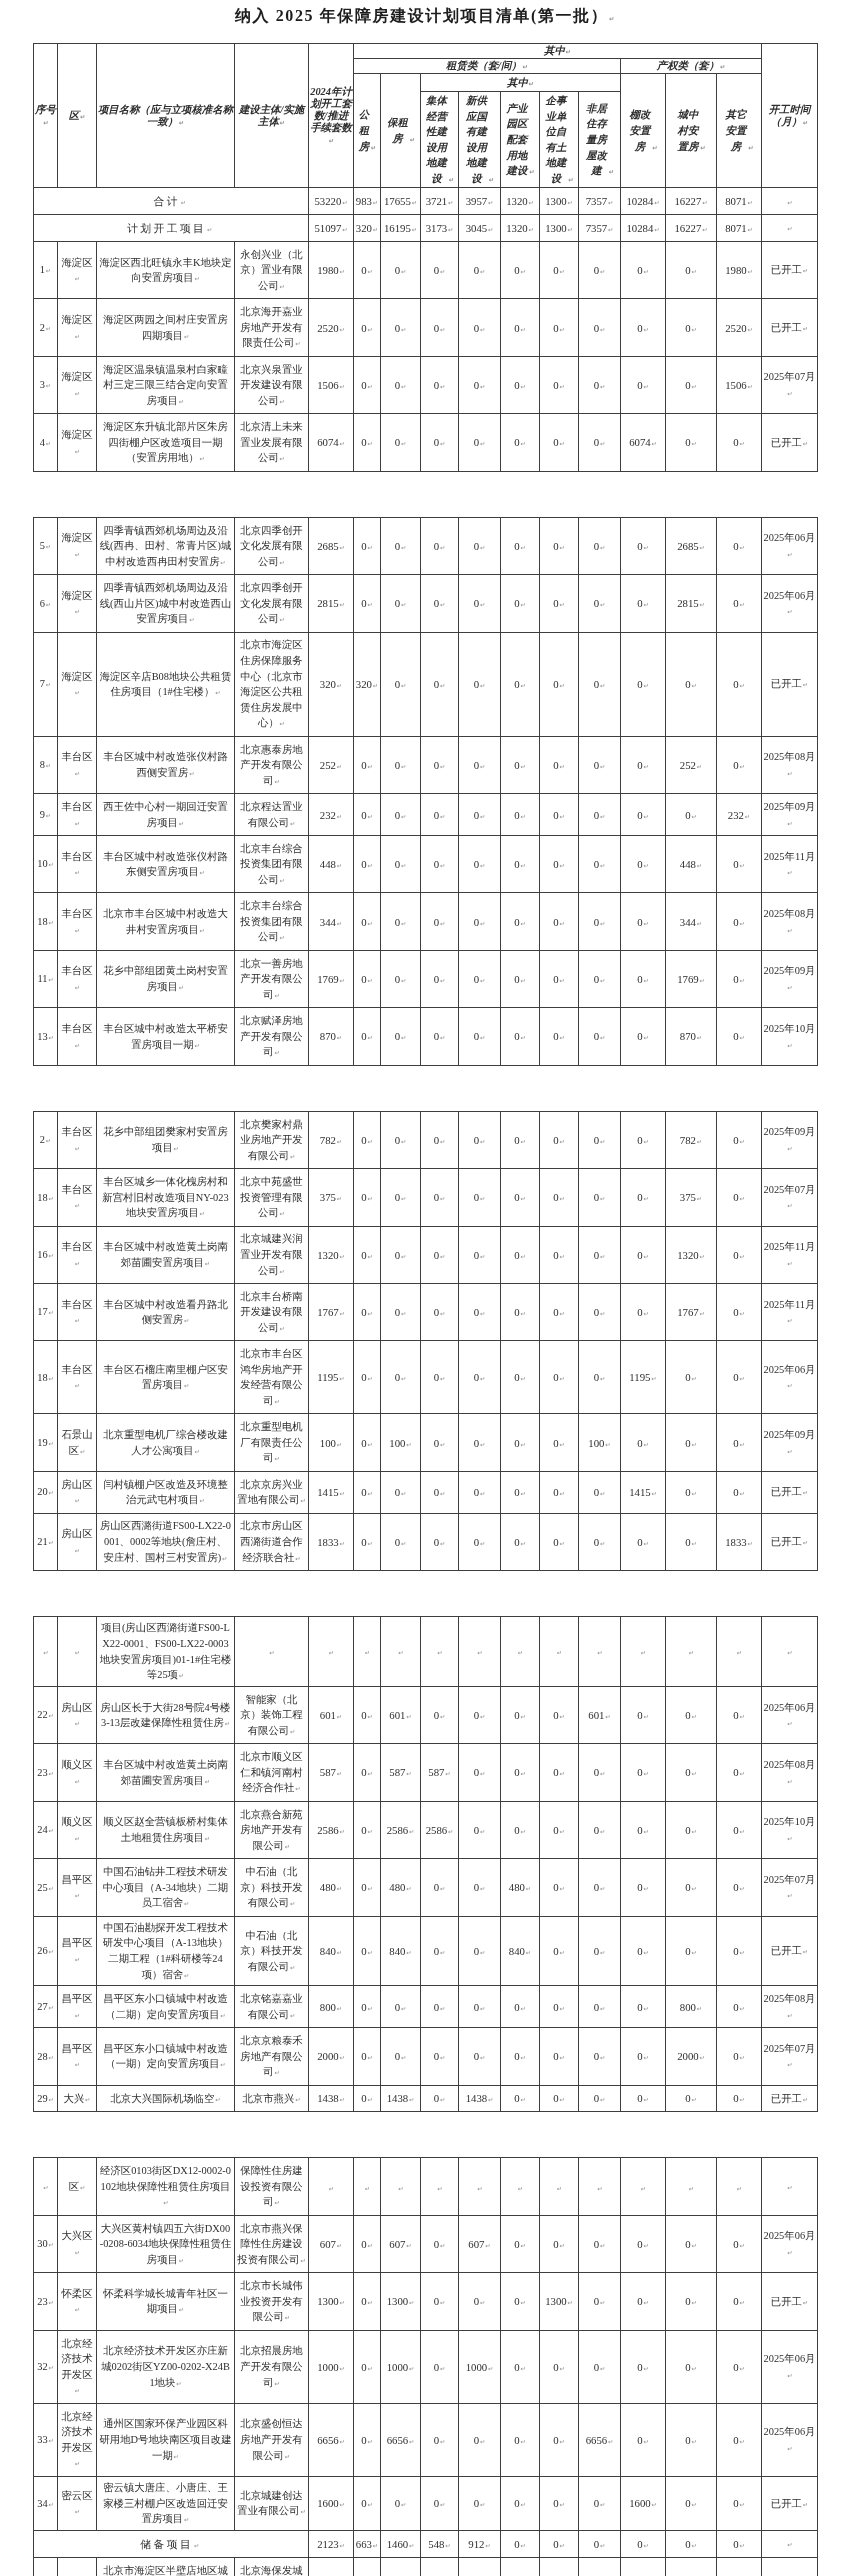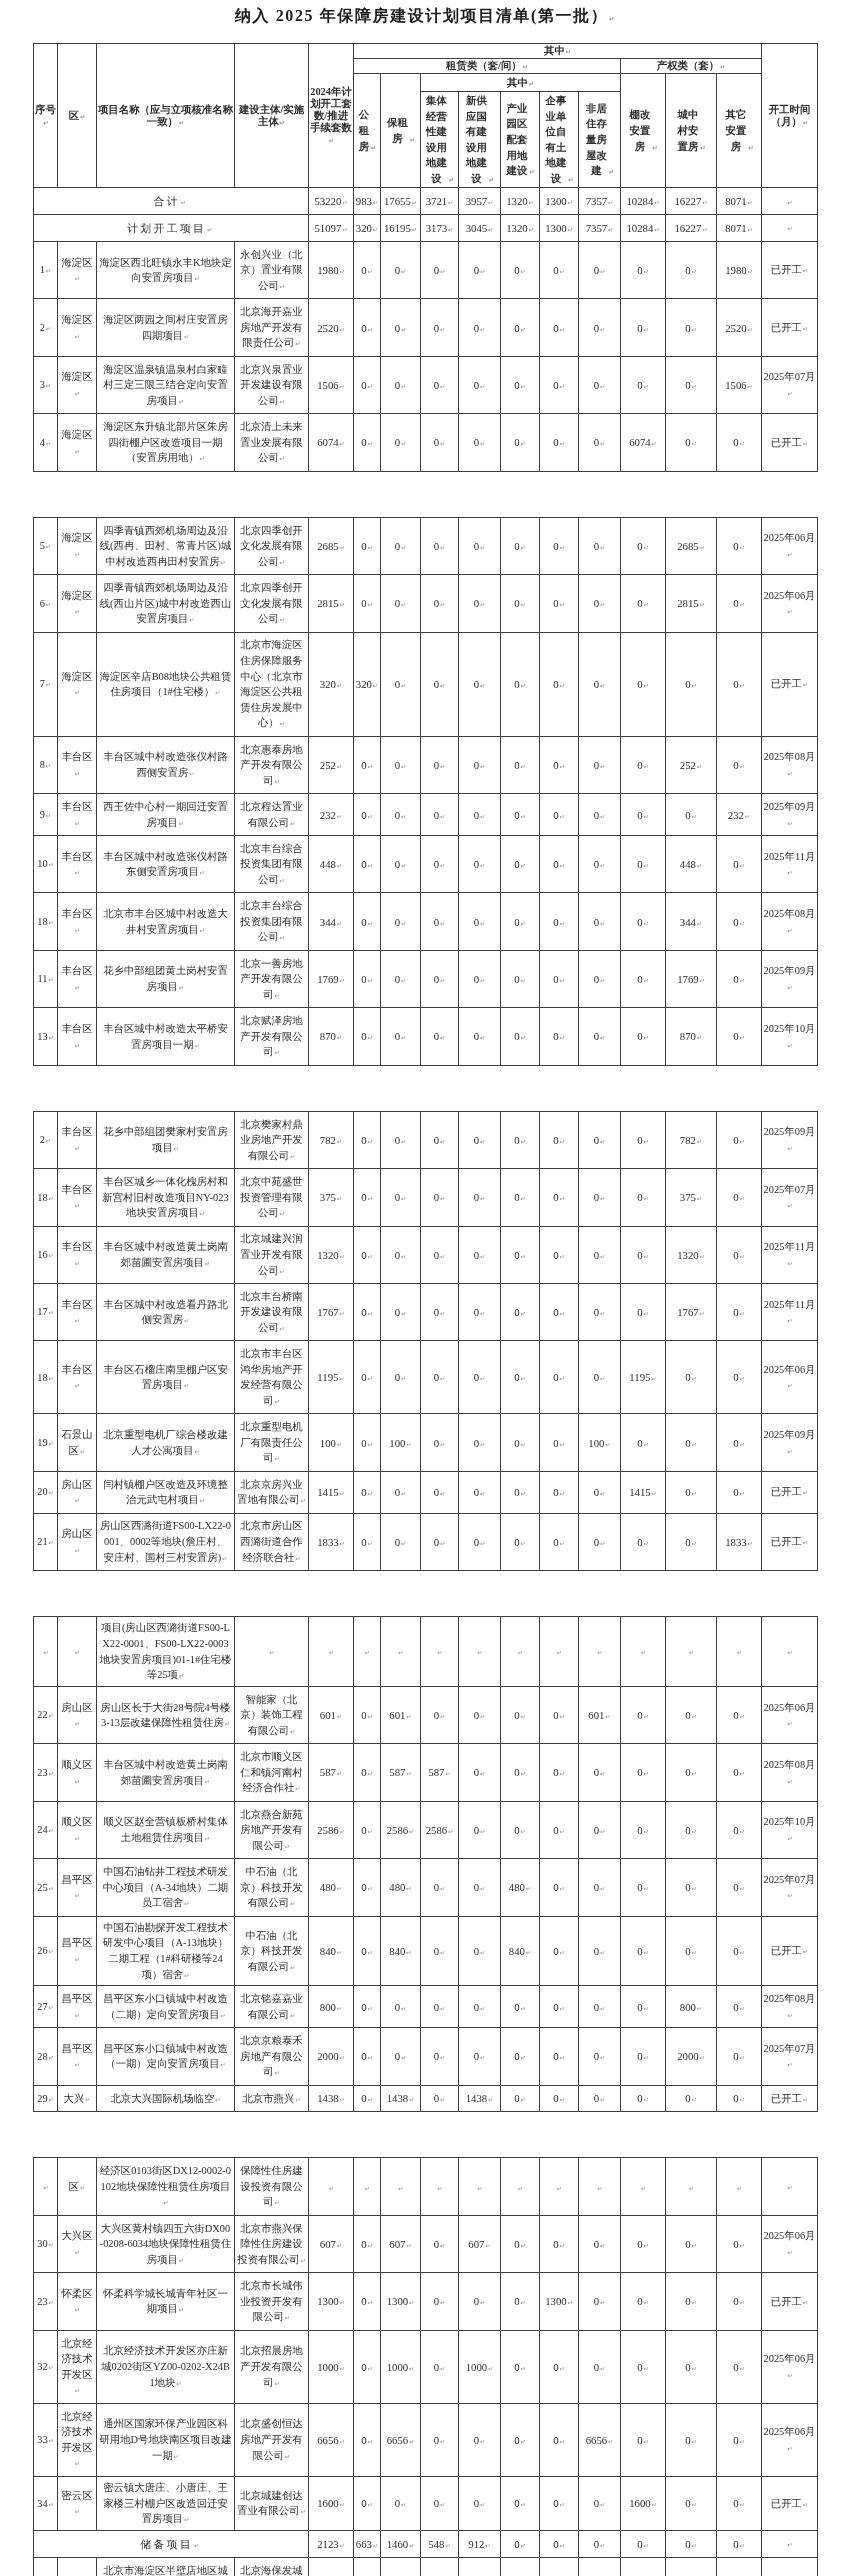--- a/index.html
+++ b/index.html
@@ -13,21 +13,21 @@
   }
   .wrap{padding:0 24px;}
   table{
     border-collapse:collapse;table-layout:fixed;margin:0 auto 45px auto;
     border:1.6px solid #2b2b2b;
   }
   th,td{
     border:0.8px solid #3e3e3e;text-align:center;vertical-align:middle;
     font-size:10.4px;line-height:1.5;padding:2.4px 0.8px;word-break:break-all;
   }
-  thead th{font-weight:bold;padding:0.8px 0;}
+  thead th{font-weight:bold;padding:0.8px 0;font-style:italic;}
   thead tr:nth-child(1) th{line-height:1.15;}
   thead tr:nth-child(2) th{line-height:1.2;}
   tbody td{padding:4.8px 0.8px;}
   td.num{font-size:10.8px;}
   td.pname{padding:3.2px 2.4px;}
   td.sum{letter-spacing:2.4px;font-size:10.8px;}
   .ct{display:inline;}
   .v1{display:inline-block;width:12px;}
   .v2{display:inline-block;width:23px;}
   .pm{

